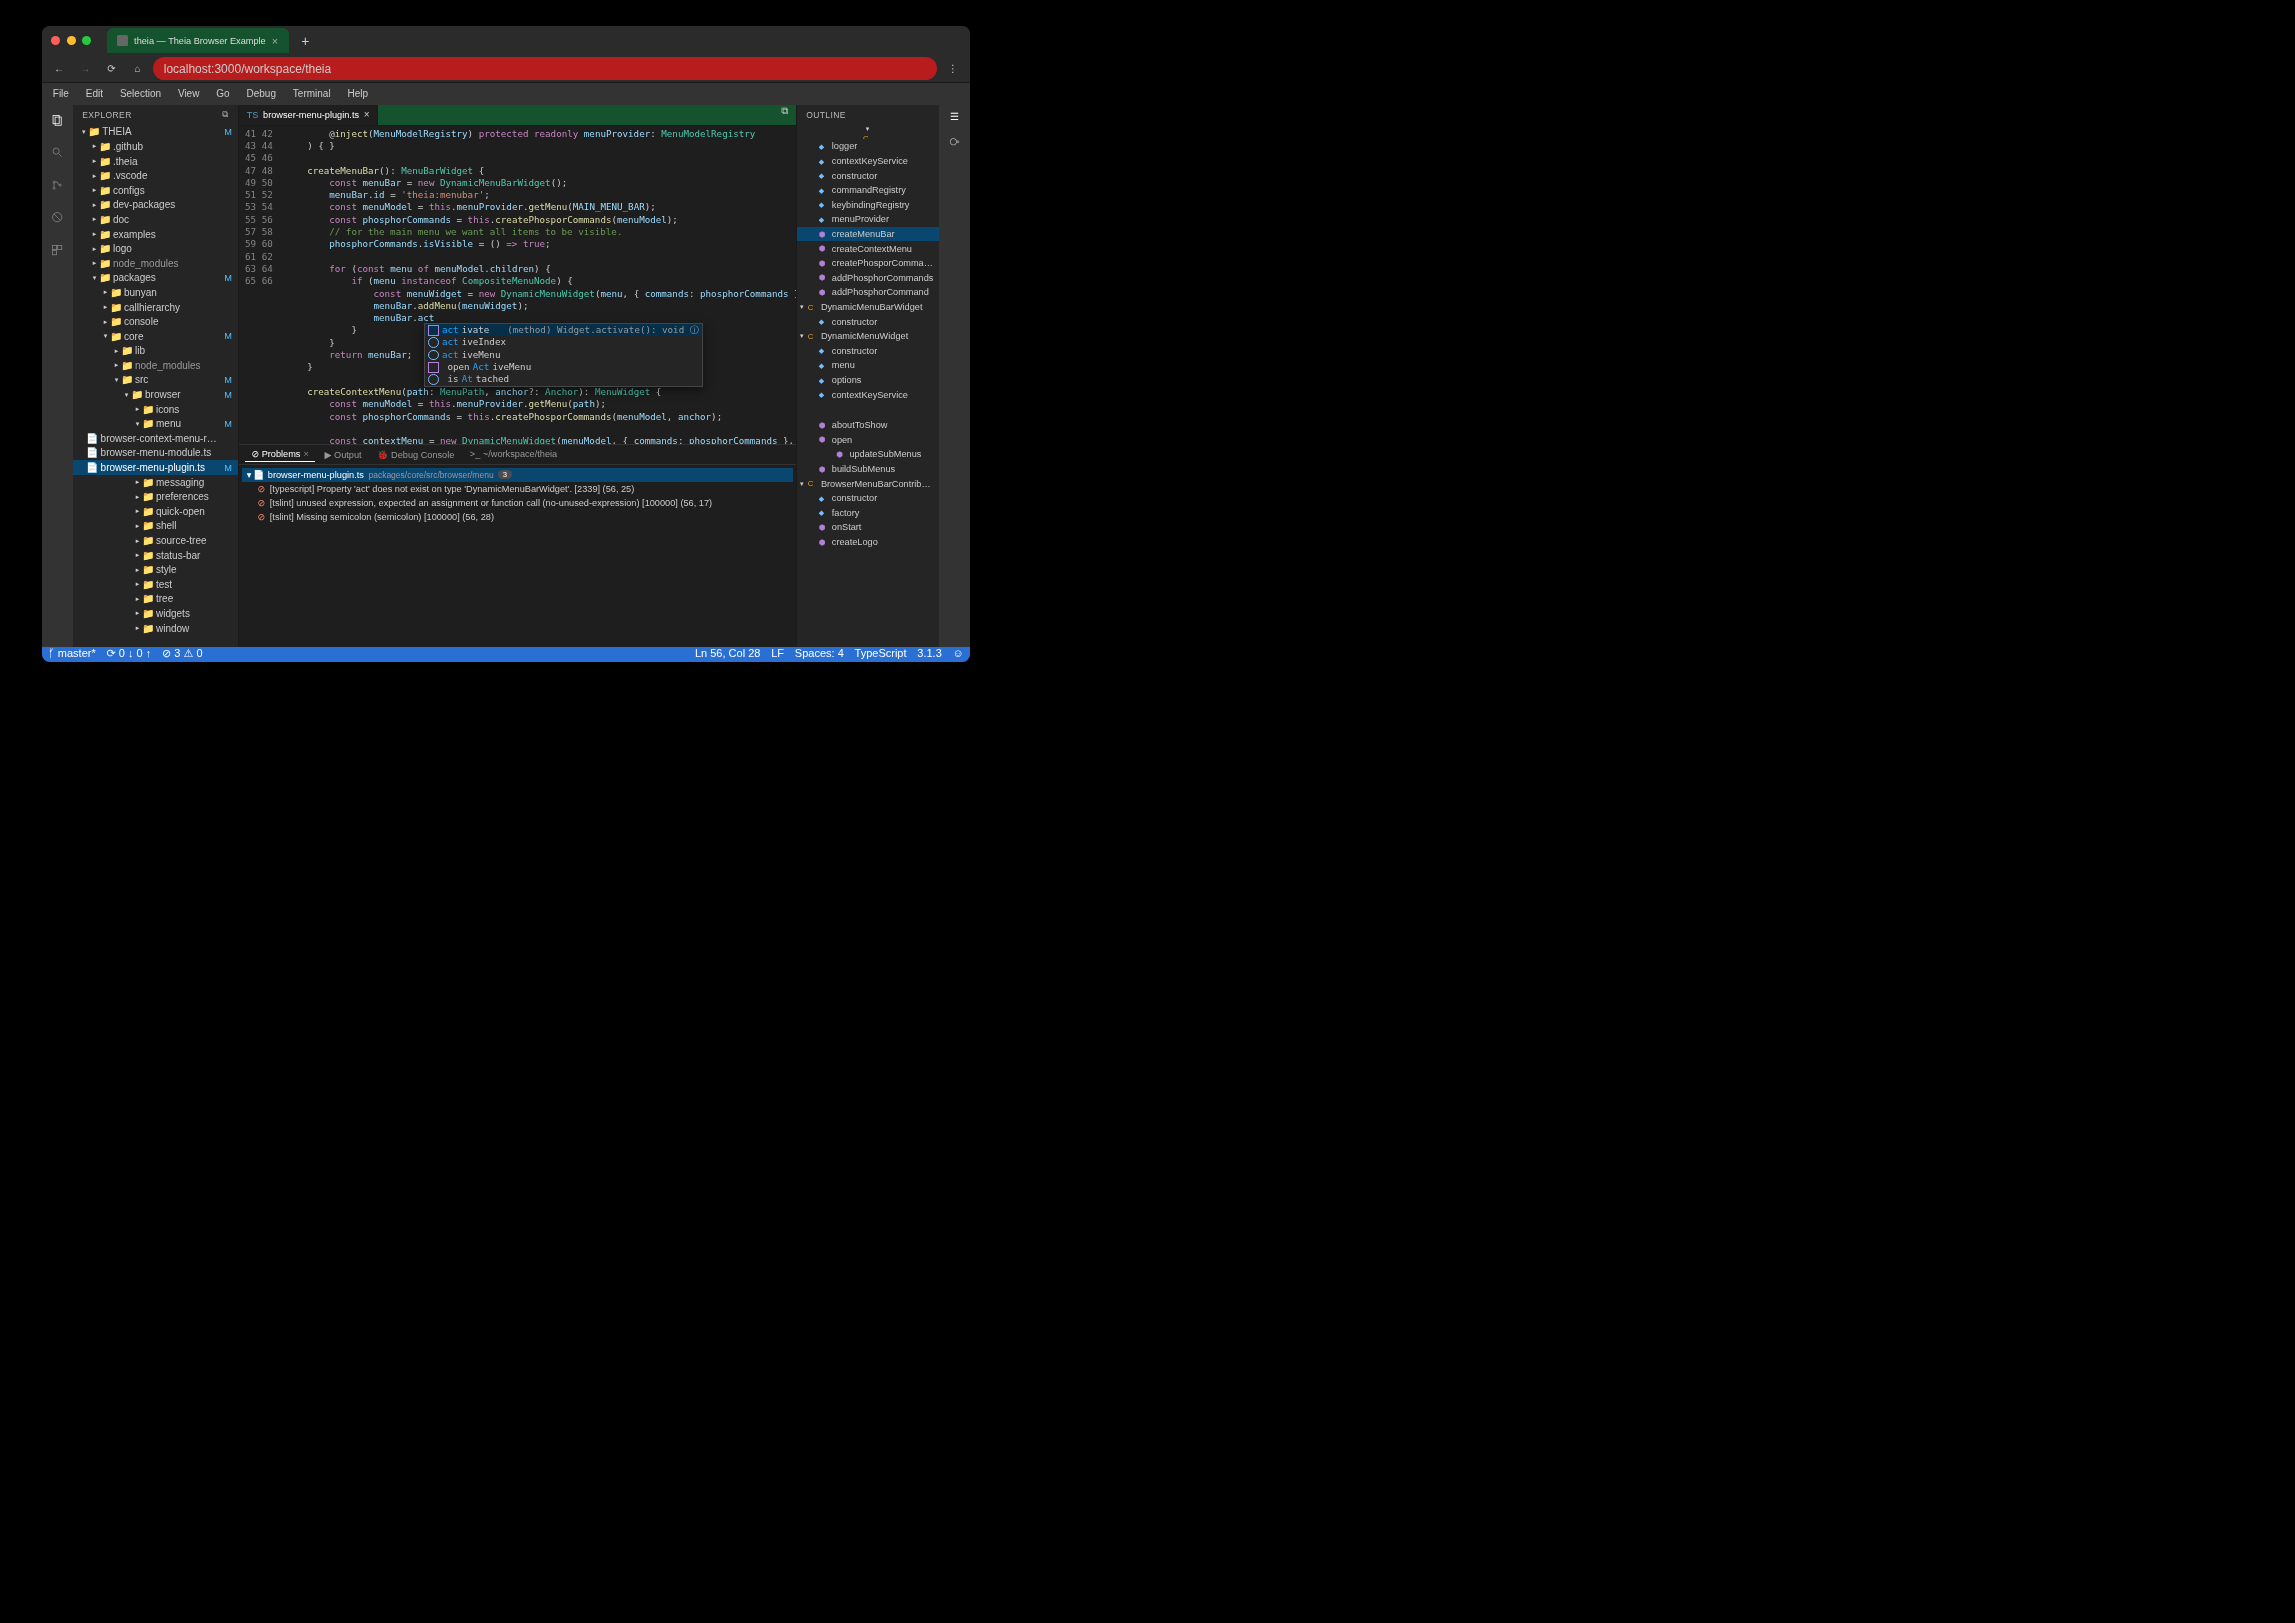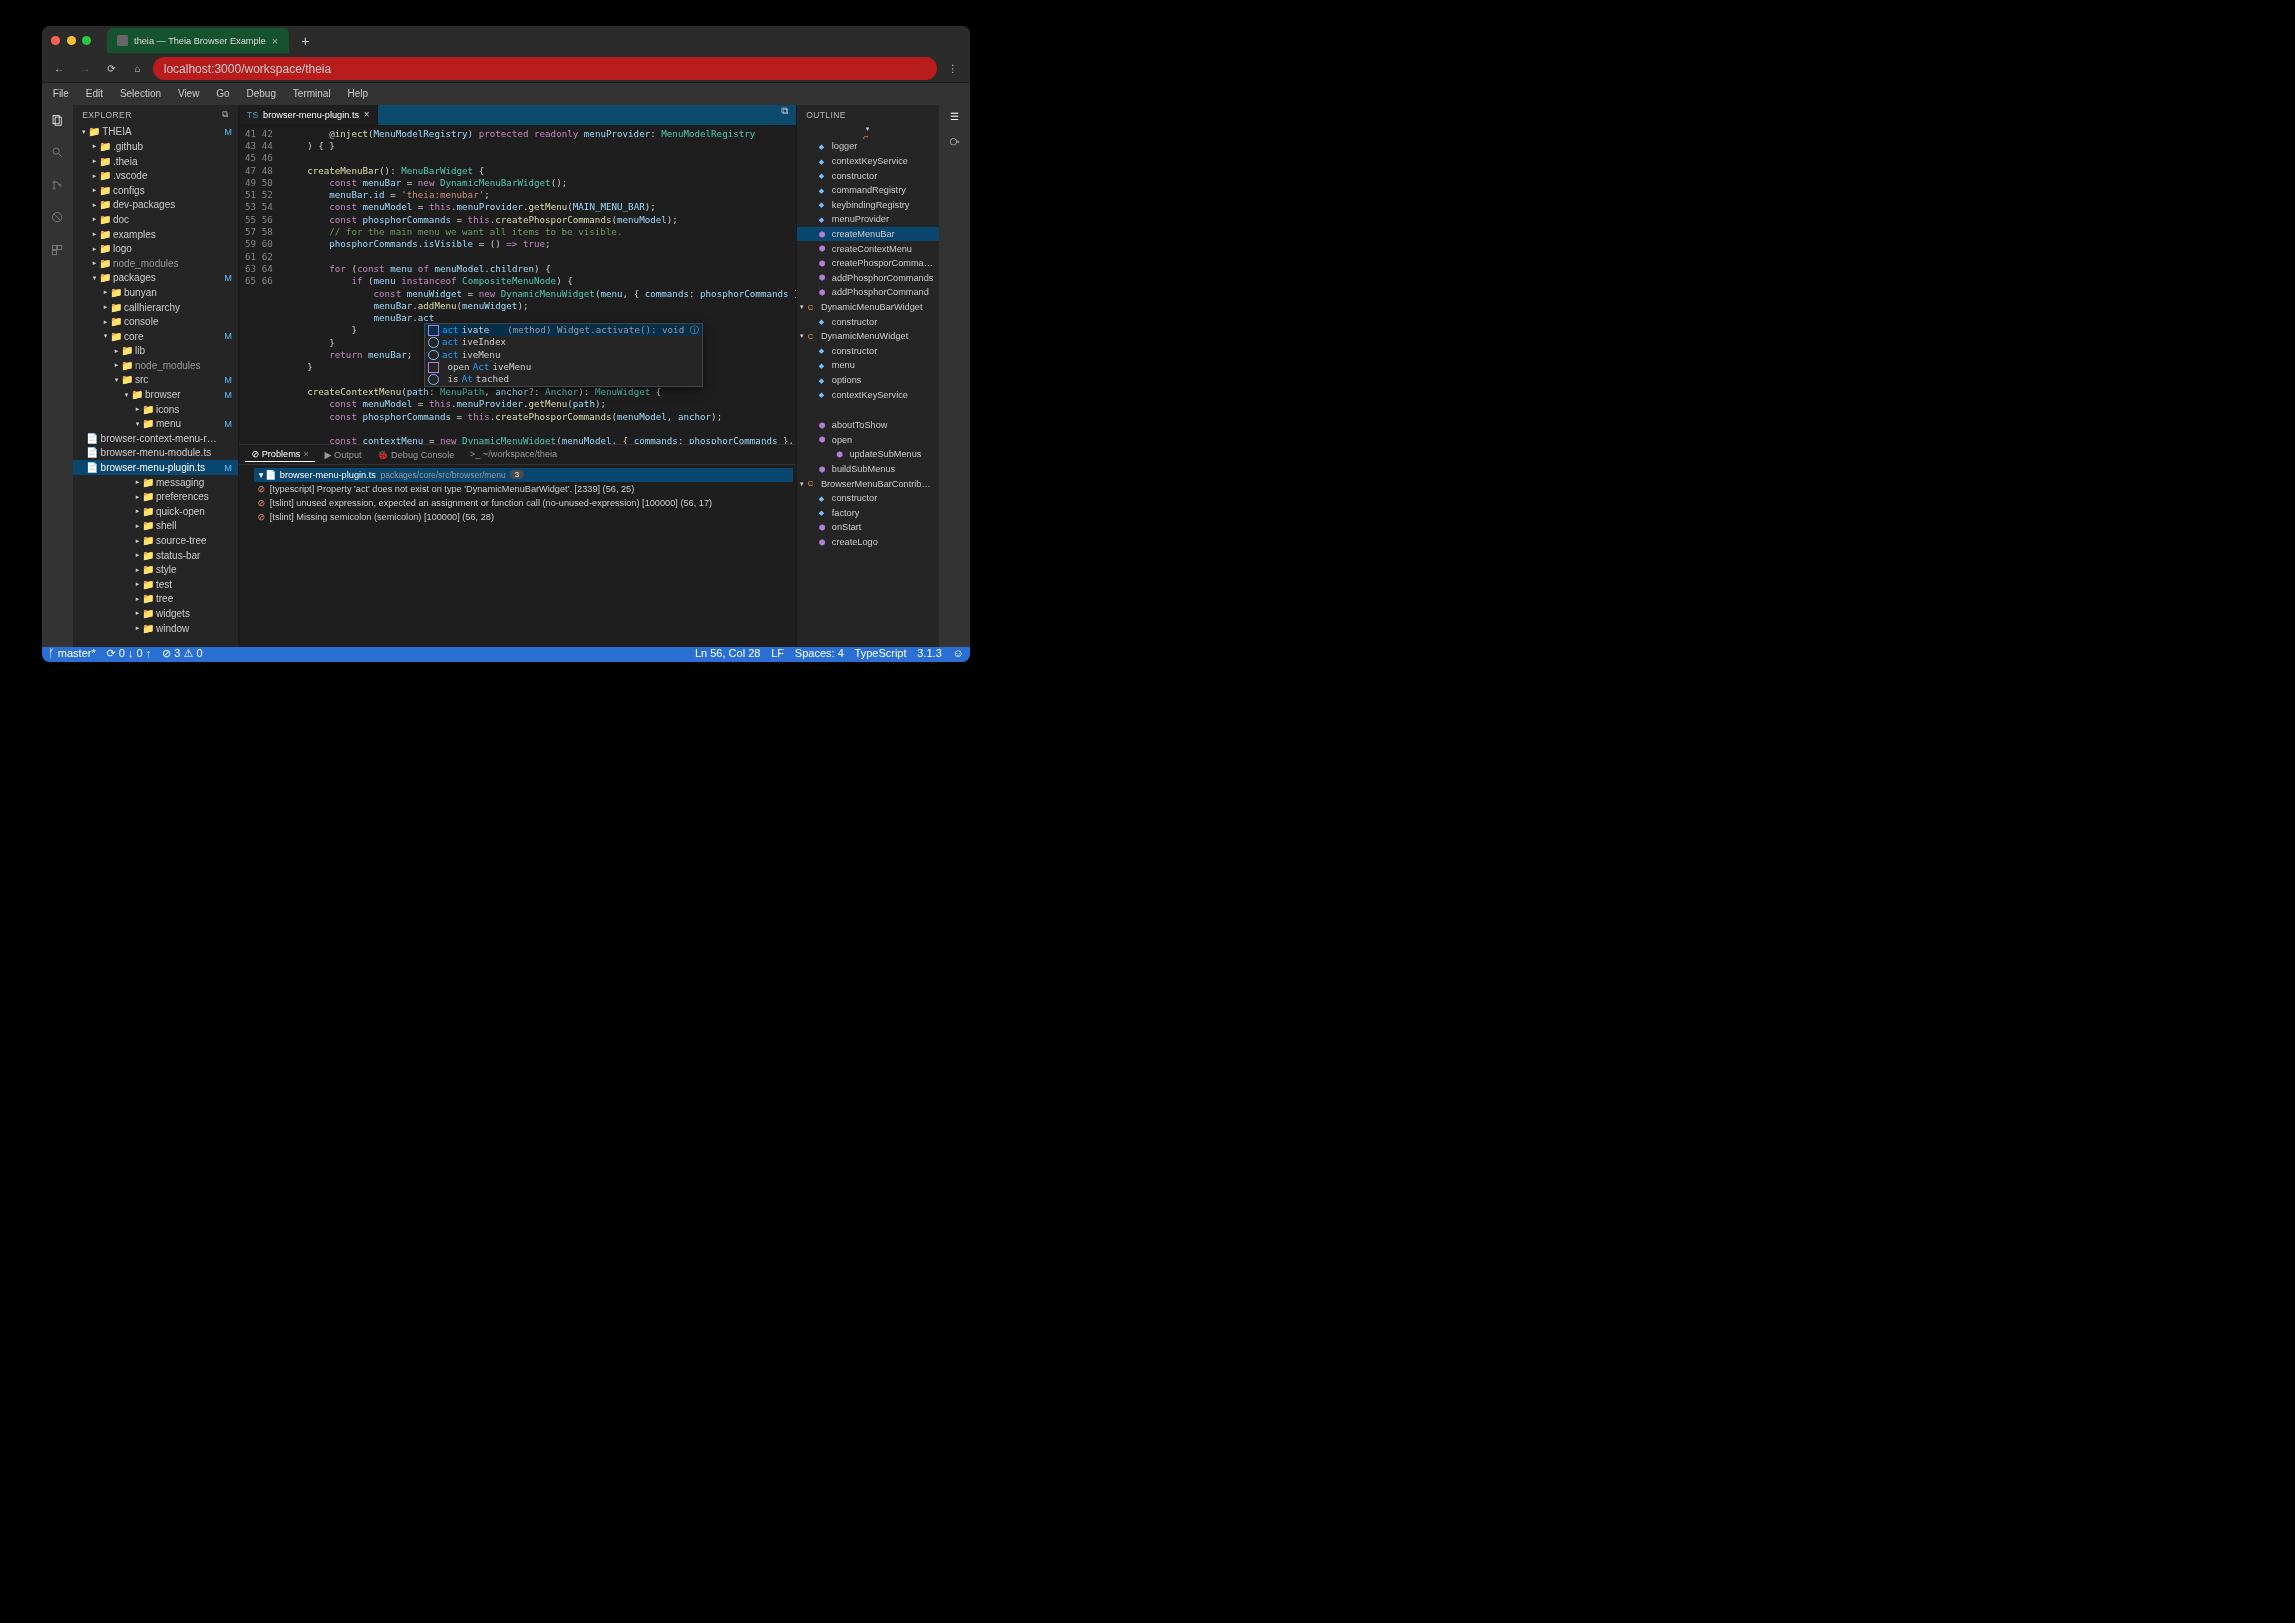--- a/index.html
+++ b/index.html
@@ -87,21 +87,21 @@
 .tree-row .twisty { width: 9.2px; text-align:center; font-size:7px; color:#ccc; }
 .tree-row .ficon { width: 12.3px; text-align:center; margin-right: 1.5px; }
 .tree-row.sel { background: #094771; color: #fff; }
 .tree-row .badge { margin-left: auto; margin-right:6.2px; color:#4fc1ff; font-size:9.2px;}
 .tree-row.dim { color:#999; }
 .indent-0{padding-left:6.2px;} .indent-1{padding-left:17px;} .indent-2{padding-left:28px;}
 .indent-3{padding-left:39px;} .indent-4{padding-left:49px;} .indent-5{padding-left:60px;}
 
 .editor-area { flex: 1; display: flex; flex-direction: column; overflow:hidden; background:#1e1e1e;}
 .tabbar {
-  height: 21.6px; background: #0c4a6e; display: flex; align-items: stretch; border-bottom:0.8px solid #1a1a1a;
+  height: 21.6px; background: #14532d; display: flex; align-items: stretch; border-bottom:0.8px solid #1a1a1a;
 }
 .etab {
   display:flex;align-items:center; padding: 0 7.7px; gap:4.6px; background:#1e1e1e; color:#fff; font-size:9.2px;
   border-right:0.8px solid #1a1a1a;
 }
 .etab .ficon { color:#519aba; }
 .etab .close { color:#ccc; font-size:10px; }
 .tabbar .right { margin-left:auto; padding:0 7.7px; color:#ccc;}
 
 .editor { flex:1; display:flex; overflow:hidden; position:relative;}
@@ -126,21 +126,21 @@
 .suggest-doc{margin-left:auto;color:#999;}
 
 .problems {
   height: 203px; background:#1e1e1e; border-top:0.8px solid #333;
   display:flex; flex-direction:column;
 }
 .prob-tabs{height:20px;display:flex;align-items:center;gap:3.1px;padding:0 6.2px;border-bottom:0.8px solid #333;}
 .prob-tab{padding:2.3px 6.2px;color:#999;font-size:9.2px;display:flex;align-items:center;gap:3.1px;}
 .prob-tab.active{color:#fff;border-bottom:0.8px solid #fff;}
 .prob-body{flex:1;overflow:auto;font-size:9.2px;padding:3.1px;}
-.prob-file{display:flex;align-items:center;gap:4.6px;padding:1.5px 4.6px;background:#094771;color:#fff;margin-left:12px;}
+.prob-file{display:flex;align-items:center;gap:4.6px;padding:1.5px 4.6px;background:#094771;color:#fff;}
 .prob-item{display:flex;align-items:center;gap:4.6px;padding:1.5px 4.6px 1.5px 15.4px;color:#ccc;}
 .erricon{color:#f48771;}
 .badge3{background:#4d4d4d;border-radius:6.2px;padding:0 4.6px;font-size:7.7px;}
 
 .outline {
   width: 143px; background:#252526; border-left:0.8px solid #1a1a1a; display:flex;flex-direction:column;
 }
 .orow{display:flex;align-items:center;height:14.6px;padding-left:3.1px;font-size:9.2px;color:#ccc;white-space:nowrap;overflow:hidden;}
 .orow .twisty{width:7.7px;font-size:7px;}
 .oicon{width:10.8px;height:10.8px;margin-right:2.3px;display:inline-block;}

